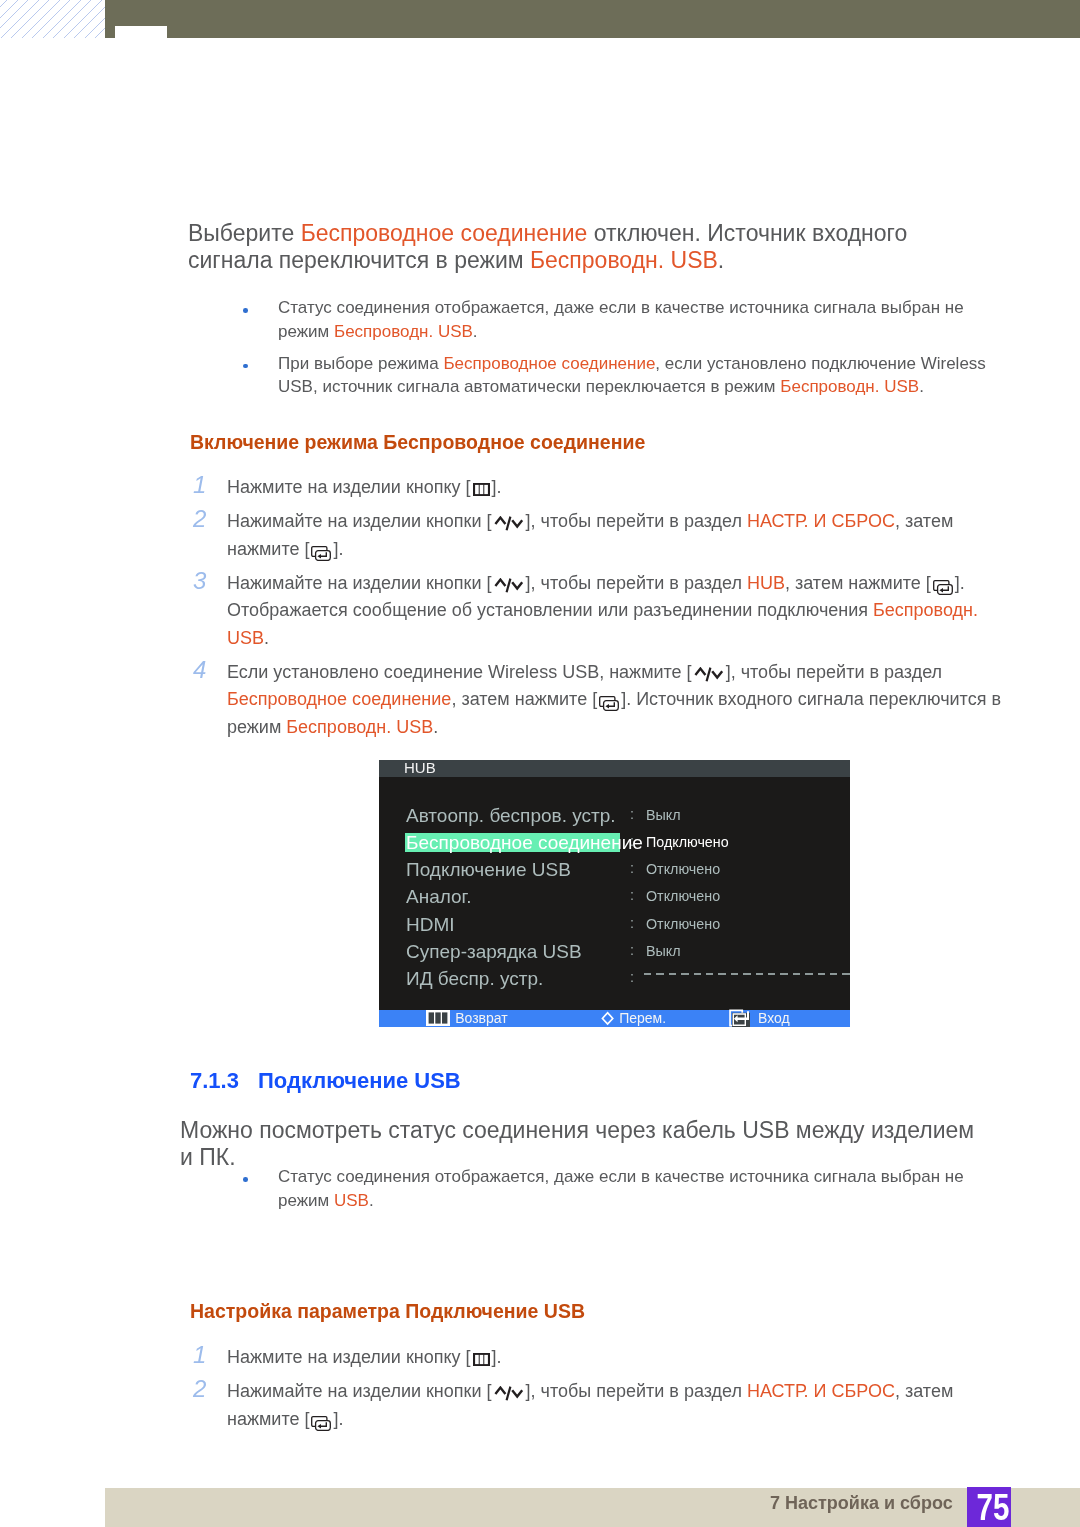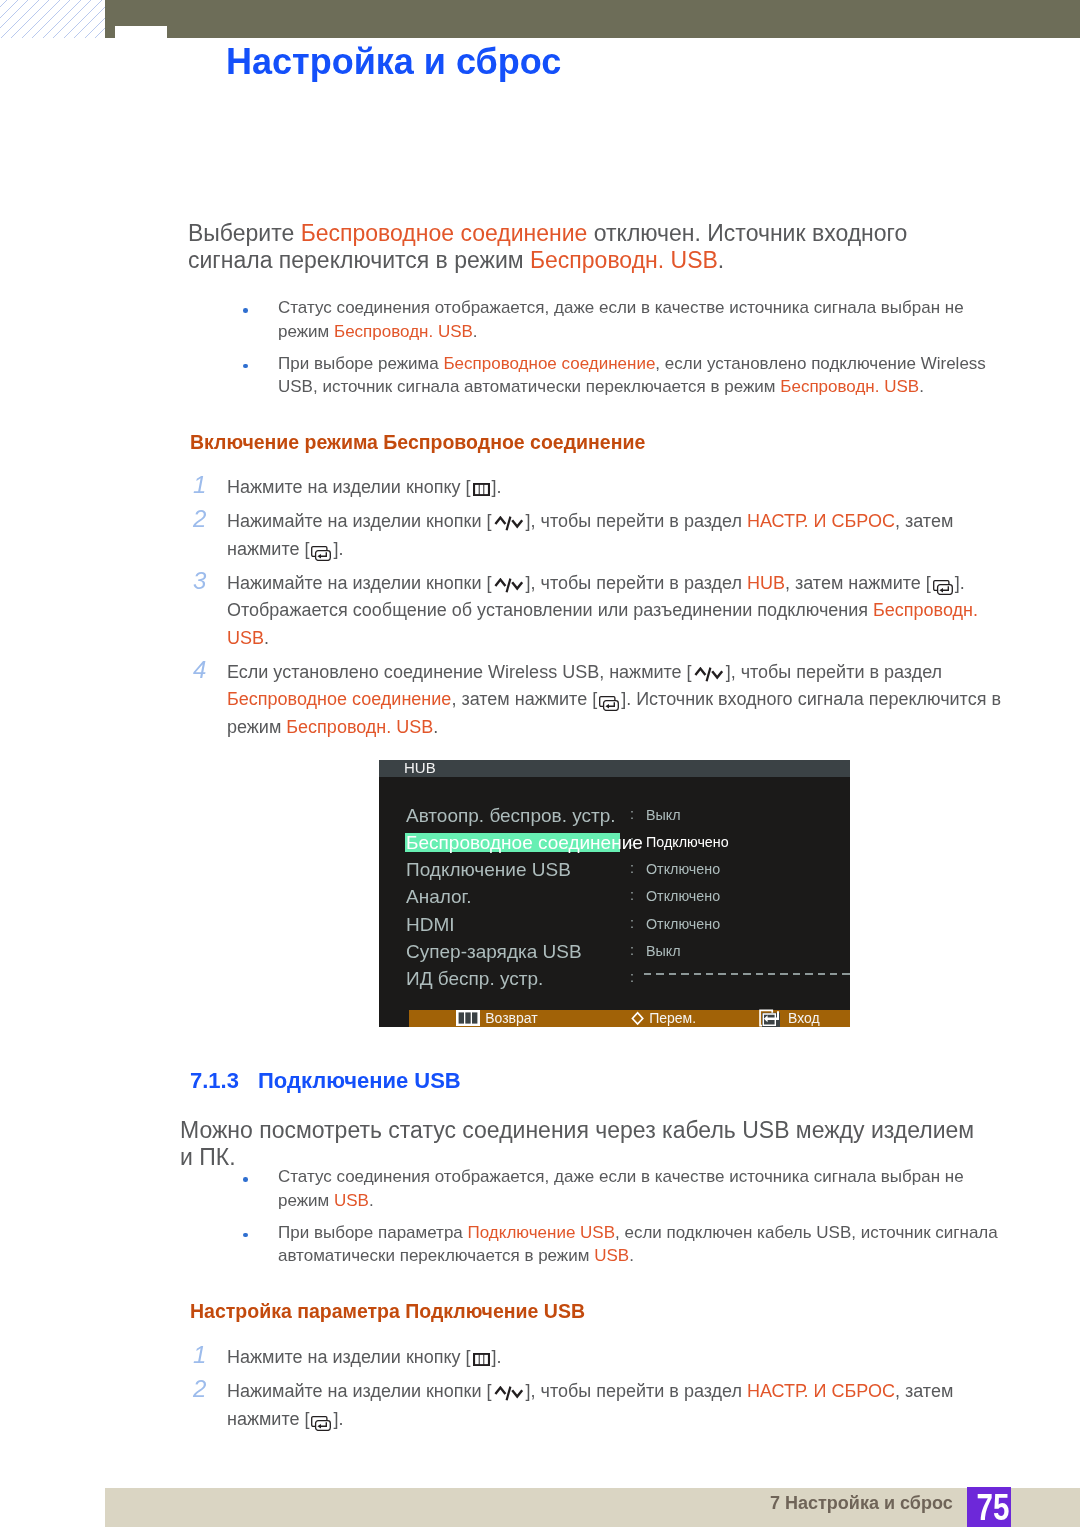--- a/index.html
+++ b/index.html
@@ -57,21 +57,21 @@
     white-space:nowrap;line-height:17px;}
   .osd-row.sel .hl{position:absolute;left:26px;top:-0.5px;width:215px;height:19px;
     background:#67efb3;}
   .osd-row.sel .osd-label{color:#ffffff;}
   .osd-colon{position:absolute;left:251px;top:-1px;font-size:14.3px;color:#9aa5a5;line-height:17px;}
   .osd-val{position:absolute;left:267px;top:0px;font-size:14.3px;color:#adbcbc;
     white-space:nowrap;line-height:17px;}
   .osd-row.sel .osd-val{color:#ffffff;}
   .osd-dash{position:absolute;left:265px;top:3px;width:206px;height:2px;
     background-image:repeating-linear-gradient(to right,#8d9898 0 7.4px,transparent 7.4px 12.4px);}
-  .osd-foot{position:absolute;left:0;top:250px;width:471px;height:28px;background:#a16207;overflow:visible;margin-left:30px;}
+  .osd-foot{position:absolute;left:0;top:250px;width:471px;height:28px;background:#3b82f6;overflow:visible;}
   .osd-foot .fi{position:absolute;top:-1px;}
   .osd-foot .ft{position:absolute;top:0px;font-size:14px;color:#f4f4f4;line-height:17px;}
 
   
   .footbar{position:absolute;left:105px;top:1488px;width:975px;height:39px;background:#dad5c3;}
   .foot-txt{position:absolute;left:770px;top:1492px;font-size:18px;font-weight:bold;
     color:#6f6458;white-space:nowrap;line-height:22px;}
   .pagenum{position:absolute;left:967px;top:1487px;width:44px;height:40px;background:#6d28d9;}
   .pagenum span{position:absolute;left:-2px;top:3px;width:56px;text-align:center;
     color:#ffffff;font-size:36px;font-weight:bold;line-height:36px;
@@ -79,21 +79,20 @@
 
 </style>
 </head>
 <body>
 
 <div class="page">
 
   <div class="hatch"></div>
   <div class="headerbar"></div>
   <div class="headernotch"></div>
-  <div class="chapter-title">Настройка и сброс</div>
 
   <div id="body-root">
       <div class="para" style="left:188px;top:220px;width:790px;">Выберите <span class="or">Беспроводное соединение</span> отключен. Источник входного сигнала переключится в режим <span class="or">Беспроводн. USB</span>.</div>
       <div class="bullets" style="left:245px;top:296px;width:763px;">
         <div class="bul">
           <span class="dot"></span>
           <span class="btxt">Статус соединения отображается, даже если в качестве источника сигнала выбран не режим <span class="or">Беспроводн. USB</span>.</span>
         </div>
         <div class="bul">
           <span class="dot"></span>
@@ -214,24 +213,20 @@
           <span class="ft" style="left:379px;">Вход</span>
         </div>
       </div>
       <div class="sec-head" style="left:190px;top:1068px;"><span class="n">7.1.3</span><span>Подключение USB</span></div>
       <div class="para" style="left:180px;top:1117px;width:800px;">Можно посмотреть статус соединения через кабель USB между изделием и ПК.</div>
       <div class="bullets" style="left:245px;top:1165px;width:763px;">
         <div class="bul">
           <span class="dot"></span>
           <span class="btxt">Статус соединения отображается, даже если в качестве источника сигнала выбран не режим <span class="or">USB</span>.</span>
         </div>
-        <div class="bul">
-          <span class="dot"></span>
-          <span class="btxt">При выборе параметра <span class="or">Подключение USB</span>, если подключен кабель USB, источник сигнала автоматически переключается в режим <span class="or">USB</span>.</span>
-        </div>
       </div>
       <div class="sub-head" style="left:190px;top:1300px;">Настройка параметра Подключение USB</div>
       <div class="steps" style="left:192px;top:1344px;width:817px;">
         <div class="step">
           <span class="num">1</span>
           <span class="stxt">Нажмите на изделии кнопку [<span class="ki"><svg width="17" height="13" viewBox="0 0 17 13">
                 <rect x="0" y="0" width="17" height="13" fill="#231f20"></rect>
                 <rect x="2.1" y="1.9" width="3.6" height="9.2" fill="#ffffff"></rect>
                 <rect x="6.7" y="1.9" width="3.6" height="9.2" fill="#ffffff"></rect>
                 <rect x="11.3" y="1.9" width="3.6" height="9.2" fill="#ffffff"></rect>

